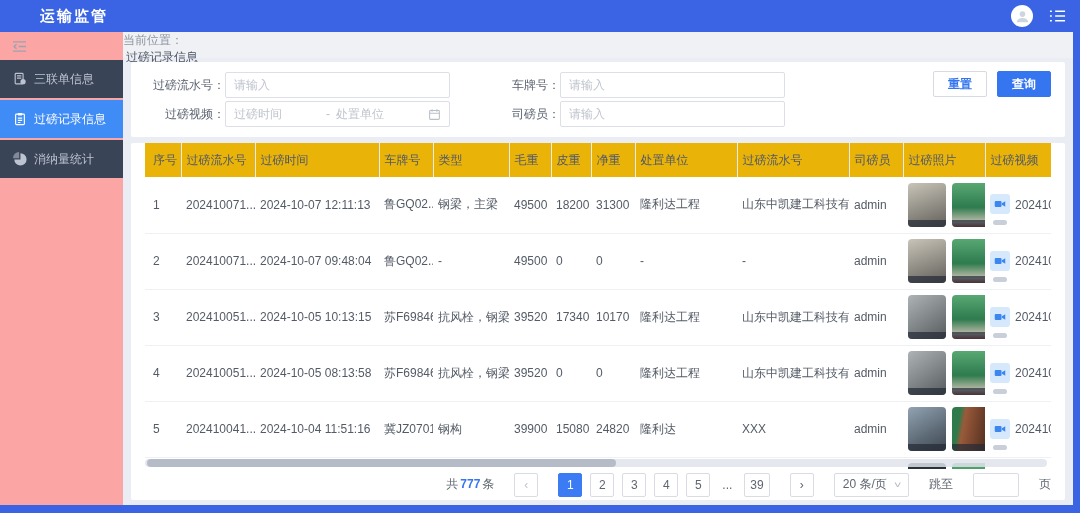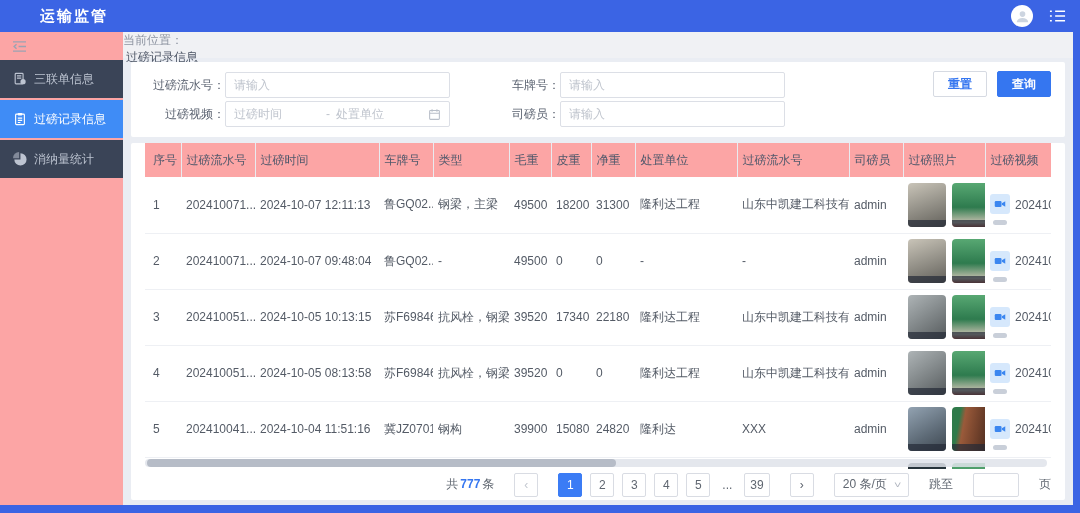--- a/index.html
+++ b/index.html
@@ -49,21 +49,21 @@
   .date-range .sep{ text-align:center; }
   .f-buttons{ position:absolute; right:14px; top:9px; display:flex; gap:10px; }
   .btn{ height:26px; padding:0 14px; border-radius:2px; font-size:12px; cursor:pointer;font-weight:bold; }
   .btn-reset{ background:#fff; border:1px solid #d6dae2; color:#3576f0; }
   .btn-query{ background:#3576f0; border:1px solid #3576f0; color:#fff; }
   
   .table-card{ margin-top:6px; margin-bottom:5px; padding:0 14px; flex:1; overflow:hidden;
     display:flex; flex-direction:column; position:relative; }
   .table-clip{ height:326px; overflow:hidden; position:relative; flex-shrink:0; }
   table{ border-collapse:collapse; table-layout:fixed; width:950px; }
-  thead th{ height:34px; background:#fca5a5; font-size:12px; color:#4f586b; font-weight:normal;
+  thead th{ height:34px; background:#eab308; font-size:12px; color:#4f586b; font-weight:normal;
     text-align:left; padding:0 5px; border-left:1px solid #e9ebf0; white-space:nowrap; overflow:hidden; }
   thead th:first-child{ border-left:none; padding-left:8px; }
   tbody td{ height:56px; font-size:12px; color:#545b66; padding:0 5px; border-bottom:1px solid #eef0f4;
     vertical-align:middle; white-space:nowrap; overflow:hidden; }
   tbody td:first-child{ padding-left:8px; }
   .thumbs{ display:flex; gap:6px; }
   .thumb{ width:38px; height:44px; border-radius:4px; position:relative; overflow:hidden; cursor:pointer; flex-shrink:0;}
   .thumb::after{ content:""; position:absolute; left:0; right:0; bottom:0; height:7px; background:rgba(35,42,54,.7); }
   .ph-road{  background:linear-gradient(160deg,#c9c4b8,#9a978e 45%,#62605a); }
   .ph-road2{ background:linear-gradient(145deg,#aeb4b6,#8b9193 40%,#565b5d); }
@@ -292,21 +292,21 @@
                 </td>
               </tr>
               <tr>
                 <td>3</td>
                 <td>202410051...</td>
                 <td>2024-10-05 10:13:15</td>
                 <td>苏F69846</td>
                 <td>抗风栓，钢梁</td>
                 <td>39520</td>
                 <td>17340</td>
-                <td>22180</td>
+                <td>10170</td>
                 <td>隆利达工程</td>
                 <td>山东中凯建工科技有限...</td>
                 <td>admin</td>
                 <td>
                   <div class="thumbs">
                     <div class="thumb ph-road2"></div>
                     <div class="thumb ph-gate"></div>
                   </div>
                 </td>
                 <td>

